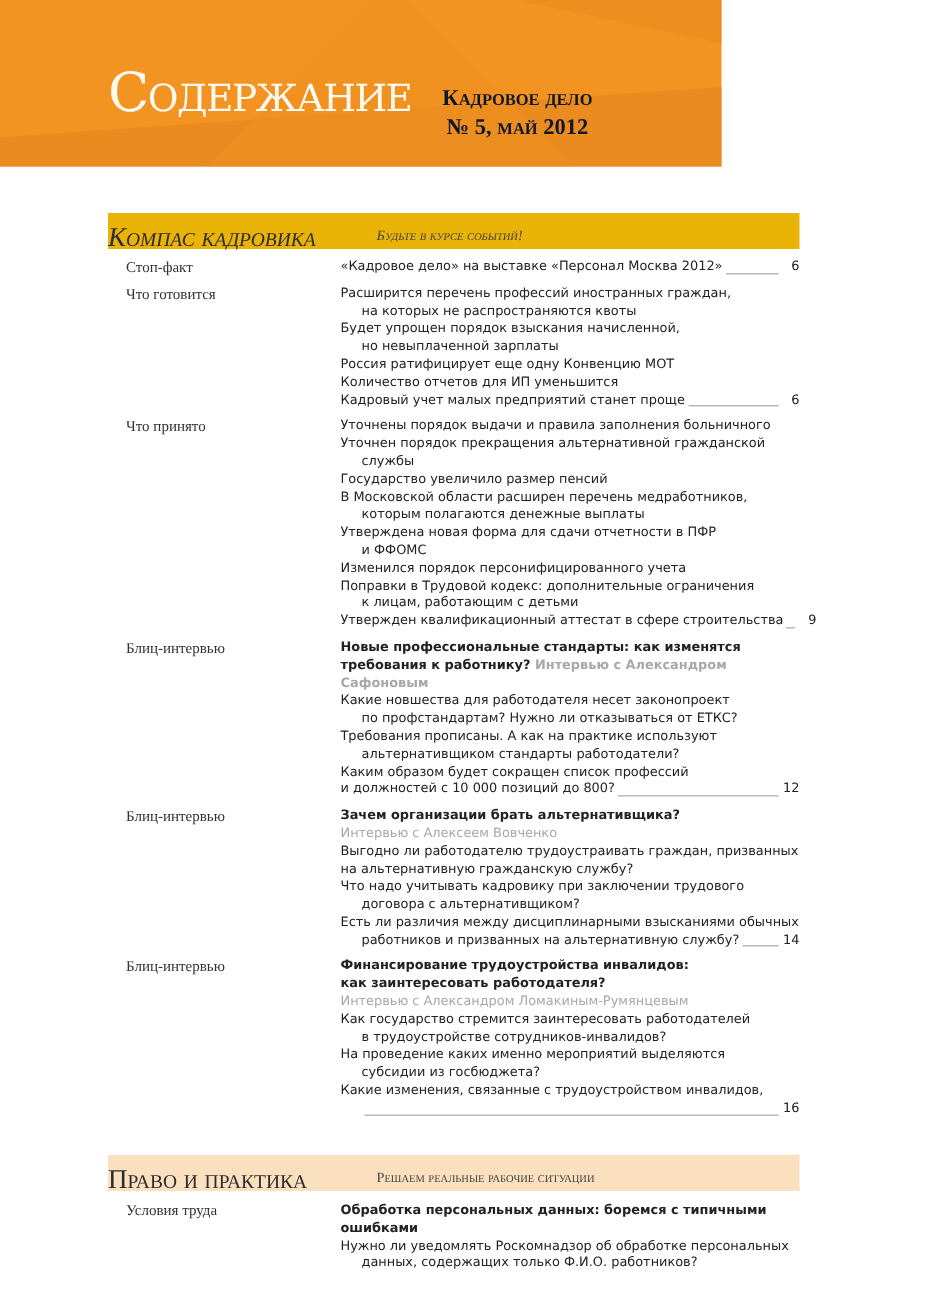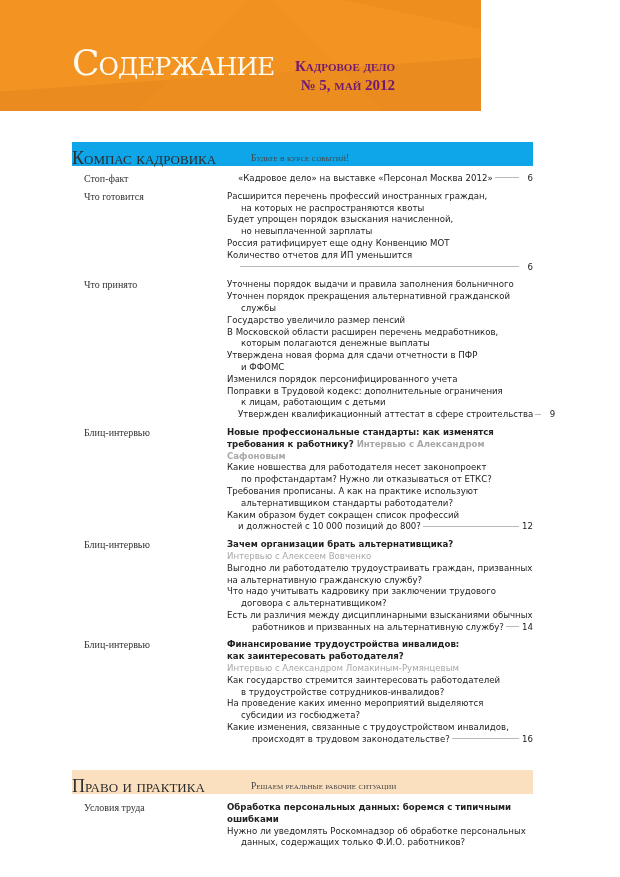--- a/index.html
+++ b/index.html
@@ -5,38 +5,38 @@
   html, body { margin:0; padding:0; }
   body { width:620px; height:877px; background:#ffffff; position:relative; overflow:hidden;
          font-family:"DejaVu Sans", sans-serif; color:#2a2a2a; }
   .banner { position:absolute; left:0; top:0; width:481px; height:111px; background:#f39322; overflow:hidden; }
   .banner .shape1 { position:absolute; left:-40px; top:70px; width:700px; height:80px; background:#e68a1f; transform:rotate(-4deg); opacity:.8; }
   .banner .shape2 { position:absolute; left:280px; top:-60px; width:420px; height:90px; background:#ea8c1c; transform:rotate(12deg); opacity:.7; }
   .banner .shape3 { position:absolute; left:160px; top:30px; width:200px; height:200px; background:#ee9020; transform:rotate(45deg); opacity:.6; }
   .banner .shape4 { position:absolute; left:500px; top:40px; width:160px; height:60px; background:#e8881a; transform:rotate(-20deg); opacity:.7; }
   .title { position:absolute; left:72px; top:45px; font-family:"DejaVu Serif", serif; color:#fffaf0;
            font-size:36px; letter-spacing:-1px; font-variant:small-caps; line-height:1; }
-  .issue { position:absolute; right:86px; top:57px; text-align:right; font-family:"Liberation Serif", serif;
-           color:#701a75; font-size:15px; line-height:19px; font-weight:bold; font-variant:small-caps; }
+  .issue { position:absolute; right:86px; top:57px; text-align:center; font-family:"Liberation Serif", serif;
+           color:#0f172a; font-size:15px; line-height:19px; font-weight:bold; font-variant:small-caps; }
   .section-band { position:absolute; left:72px; width:461px; height:24px; }
-  .band-blue { background:#0ea5e9; top:142px; }
+  .band-blue { background:#eab308; top:142px;font-style:italic; }
   .band-peach { background:#fbe0c0; top:770px; }
   .section-title { position:absolute; left:0; bottom:-1px; font-family:"Liberation Serif", serif; font-size:18px;
                    font-variant:small-caps; color:#2c2c2c; line-height:1; }
   .section-sub { position:absolute; bottom:3px; font-family:"Liberation Serif", serif; font-size:9.5px;
                  font-variant:small-caps; color:#444; }
   .toc { position:absolute; left:72px; width:461px; }
   .entry { display:flex; margin-bottom:6px;padding-left:12px; }
   .cat { width:143px; flex-shrink:0; font-family:"Liberation Serif", serif; font-size:10px; color:#333; line-height:11.8px; }
   .items { flex:1; font-family:"DejaVu Sans", sans-serif; font-size:8.6px; line-height:11.8px; color:#222; }
   .line { position:relative; }
   .hang { padding-left:14px; }
   .bold { font-weight:bold; }
   .grey { color:#a8a8a8; }
-  .with-page { display:flex; align-items:center;margin-left:11px; }
+  .with-page { display:flex; align-items:flex-end; }
   .with-page .txt { white-space:nowrap; }
   .leader { flex:1; border-bottom:1px solid #b9b9b9; margin:0 2px 2px 2px; min-width:6px; }
   .pg { width:12px; text-align:right; }
 </style>
 </head>
 <body>
 
 <div class="banner">
   <div class="shape1"></div>
   <div class="shape2"></div>
@@ -67,20 +67,21 @@
     <div class="entry">
       <div class="cat">Что готовится</div>
       <div class="items">
         <div class="line"><span>Расширится перечень профессий иностранных граждан,</span></div>
         <div class="line hang"><span>на которых не распространяются квоты</span></div>
         <div class="line"><span>Будет упрощен порядок взыскания начисленной,</span></div>
         <div class="line hang"><span>но невыплаченной зарплаты</span></div>
         <div class="line"><span>Россия ратифицирует еще одну Конвенцию МОТ</span></div>
         <div class="line"><span>Количество отчетов для ИП уменьшится</span></div>
         <div class="line with-page">
+          <span class="txt">Кадровый учет малых предприятий станет проще</span>
           <span class="leader"></span>
           <span class="pg">6</span>
         </div>
       </div>
     </div>
     <div class="entry">
       <div class="cat">Что принято</div>
       <div class="items">
         <div class="line"><span>Уточнены порядок выдачи и правила заполнения больничного</span></div>
         <div class="line"><span>Уточнен порядок прекращения альтернативной гражданской</span></div>
@@ -139,21 +140,20 @@
       <div class="items">
         <div class="line bold"><span>Финансирование трудоустройства инвалидов:</span></div>
         <div class="line bold"><span>как заинтересовать работодателя?</span></div>
         <div class="line grey"><span>Интервью с Александром Ломакиным-Румянцевым</span></div>
         <div class="line"><span>Как государство стремится заинтересовать работодателей</span></div>
         <div class="line hang"><span>в трудоустройстве сотрудников-инвалидов?</span></div>
         <div class="line"><span>На проведение каких именно мероприятий выделяются</span></div>
         <div class="line hang"><span>субсидии из госбюджета?</span></div>
         <div class="line"><span>Какие изменения, связанные с трудоустройством инвалидов,</span></div>
         <div class="line hang with-page">
-          <span class="txt">происходят в трудовом законодательстве?</span>
           <span class="leader"></span>
           <span class="pg">16</span>
         </div>
       </div>
     </div>
   </div>
 
 <div class="section-band band-peach">
   <span class="section-title">Право и практика</span>
   <span class="section-sub" style="left:179px">Решаем реальные рабочие ситуации</span>

